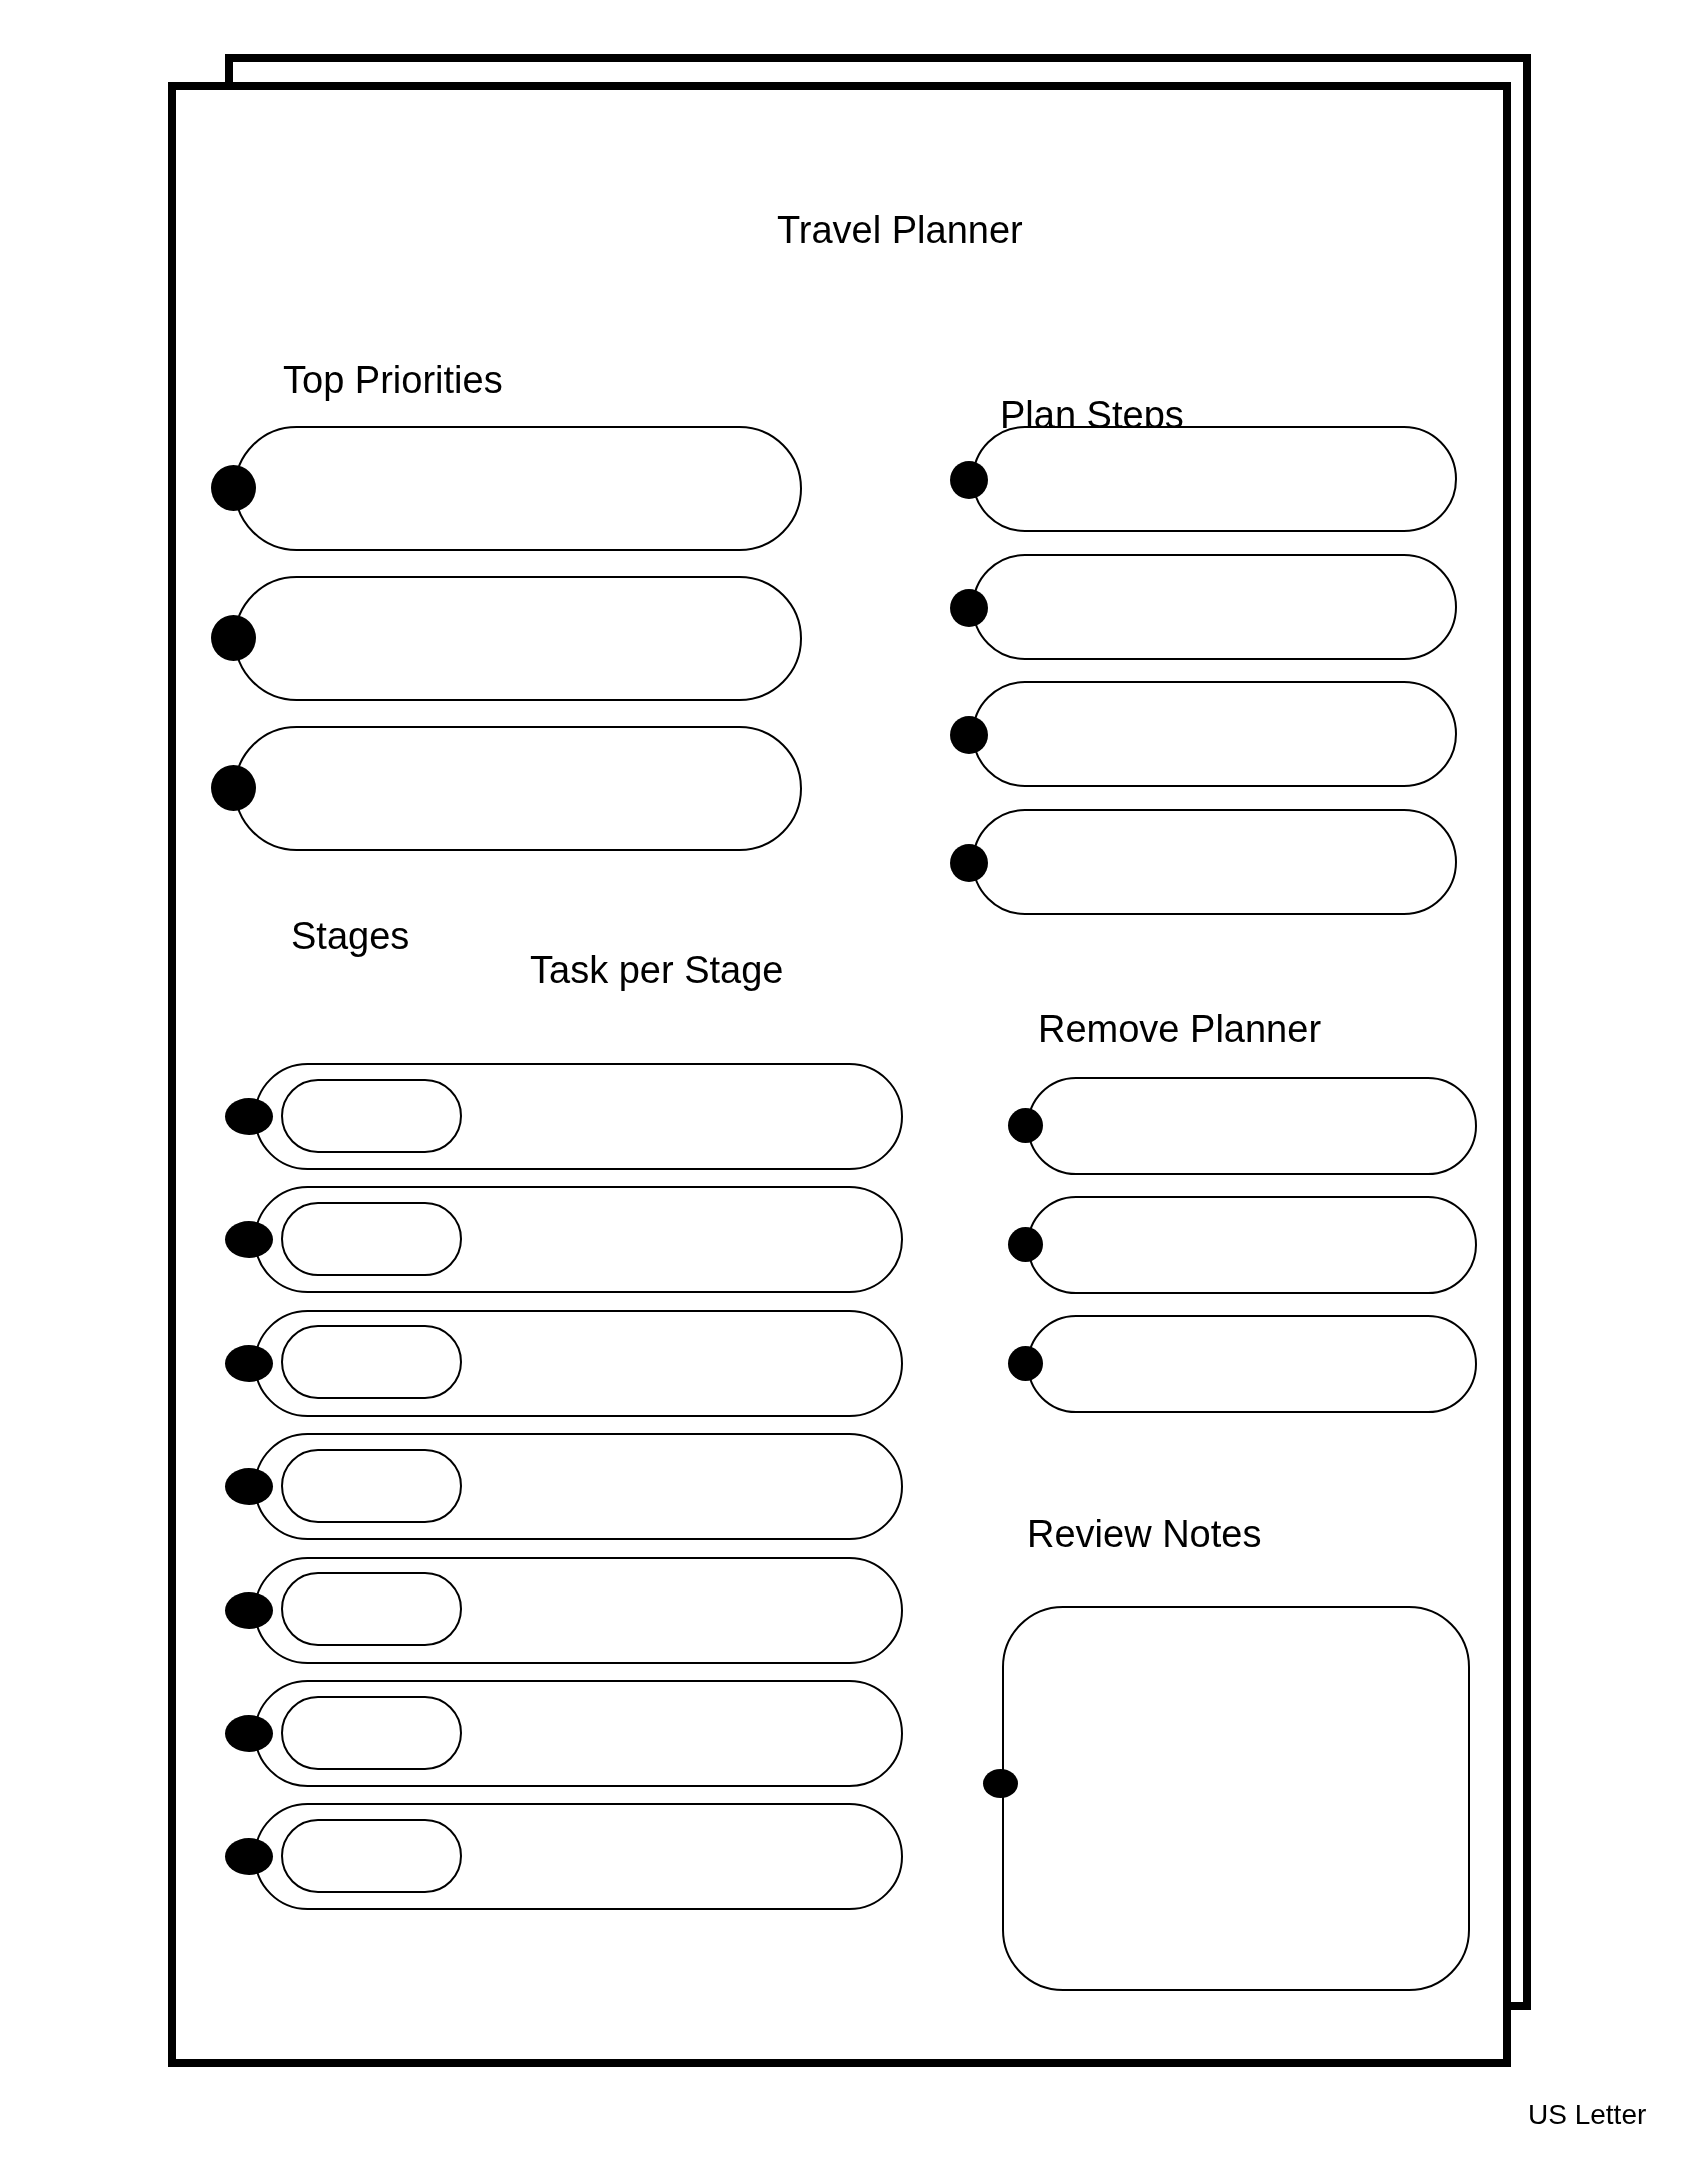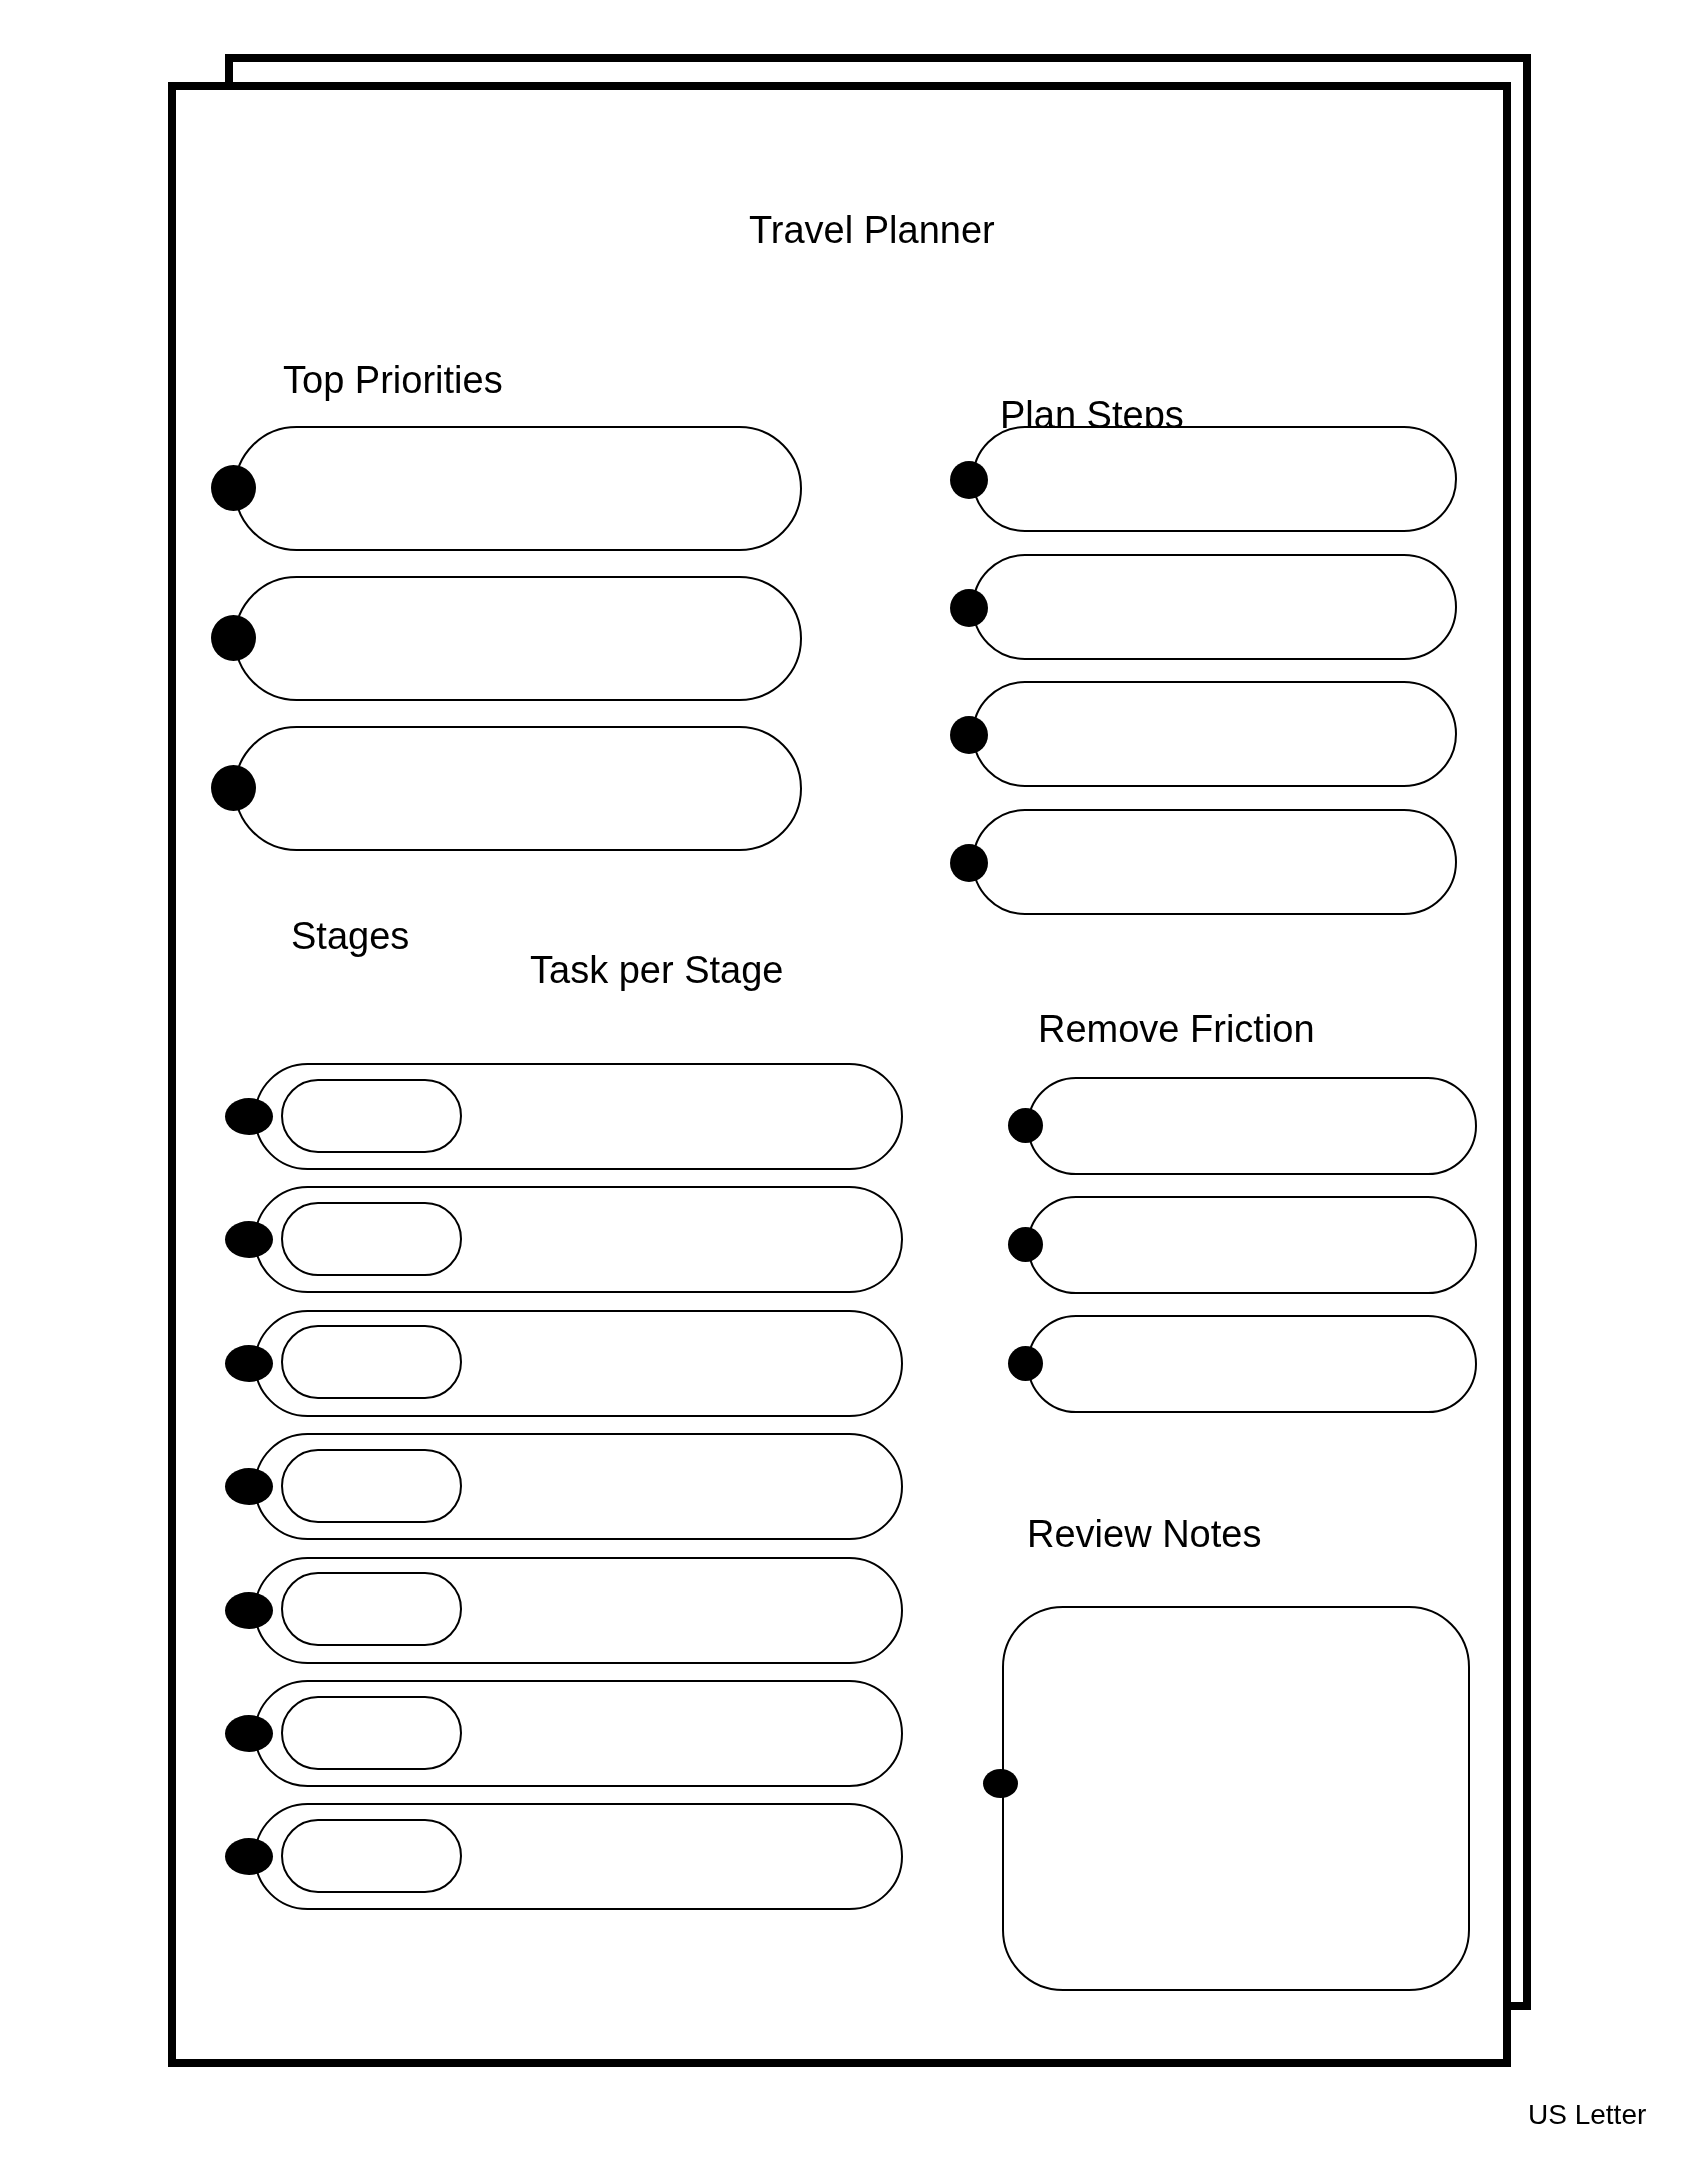--- a/index.html
+++ b/index.html
@@ -95,31 +95,31 @@
   .rn-dot { left: 983px; top: 1769px; width: 35px; height: 29px; }
 </style>
 </head>
 <body>
 
 <div class="canvas">
 
   <div class="sheet back"></div>
   <div class="sheet front"></div>
 
-  <div class="heading" style="left:749px; top:211px;">Travel Planner</div>
+  <div class="heading" style="left:777px; top:211px;">Travel Planner</div>
 
   <div class="heading" style="left:283px; top:361px;">Top Priorities</div>
 
   <div class="heading" style="left:1000px; top:396px;">Plan Steps</div>
 
   <div class="heading" style="left:291px; top:917px;">Stages</div>
 
   <div class="heading" style="left:530px; top:951px;text-align:center;">Task per Stage</div>
 
-  <div class="heading" style="left:1038px; top:1010px;">Remove Friction</div>
+  <div class="heading" style="left:1038px; top:1010px;">Remove Planner</div>
 
   <div class="heading" style="left:1027px; top:1515px;">Review Notes</div>
 
   <div class="list tp-list">
     <div class="row tp-row">
       <span class="dot tp-dot"></span>
       <div class="pill tp-pill"></div>
     </div>
     <div class="row tp-row">
       <span class="dot tp-dot"></span>

